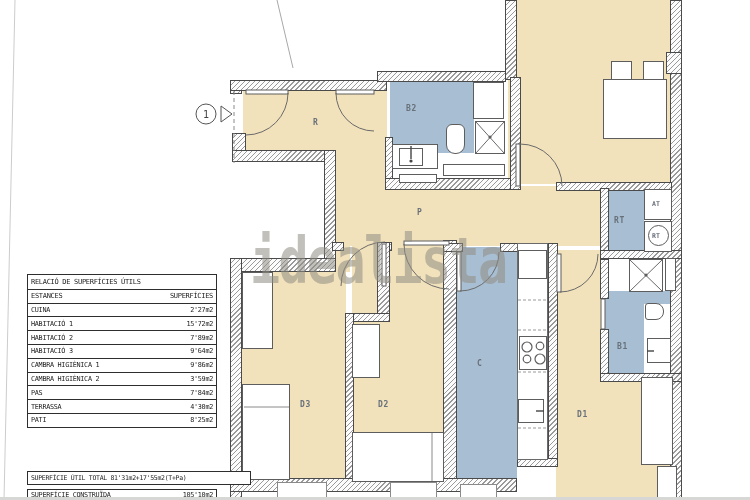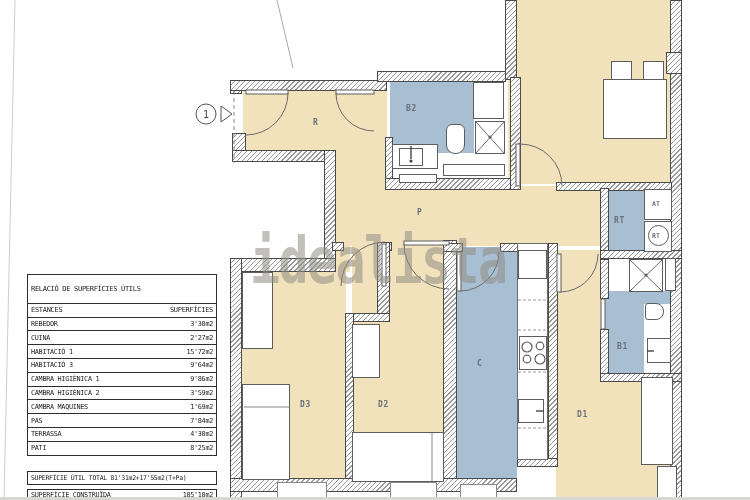--- a/index.html
+++ b/index.html
@@ -16,23 +16,23 @@
        font-family:"DejaVu Sans Mono",monospace;font-weight:bold;}
   .lbl.sm{font-size:6.5px;letter-spacing:.2px;}
   svg.overlay{position:absolute;left:0;top:0;z-index:30;pointer-events:none;}
   .fixz{z-index:12}
 
   
   #stable{position:absolute;left:27px;top:274px;width:190px;z-index:40;background:#fff;
           border:1px solid #2e2e2e;font-family:"DejaVu Sans Mono",monospace;color:#1c1c1c;}
   .trow{height:13.8px;display:flex;justify-content:space-between;align-items:center;
         padding:0 3px;font-size:6.8px;border-top:1px solid #2e2e2e;letter-spacing:-0.3px;}
-  .trow.head{font-size:7px;margin-top:7px;}
+  .trow.head{font-size:7px;}
   .trow.first{border-top:none;}
-  #totalbox{position:absolute;left:27px;top:471px;width:190px;height:14px;z-index:40;
+  #totalbox{position:absolute;left:27px;top:471px;width:224px;height:14px;z-index:40;
             border:1px solid #2e2e2e;background:#fff;display:flex;align-items:center;
             padding:0 3px;font-family:"DejaVu Sans Mono",monospace;font-size:6.5px;
             color:#1c1c1c;letter-spacing:-0.3px;white-space:nowrap;}
   #builtbox{position:absolute;left:27px;top:489px;width:190px;height:12px;z-index:40;
             border:1px solid #2e2e2e;background:#fff;display:flex;align-items:center;
             justify-content:space-between;padding:0 3px;
             font-family:"DejaVu Sans Mono",monospace;font-size:6.8px;color:#1c1c1c;letter-spacing:-0.3px;}
   #watermark{position:absolute;left:250px;top:226px;z-index:50;
              font-family:"DejaVu Sans Mono",monospace;font-weight:bold;font-size:64px;
              line-height:70px;color:rgba(143,141,131,0.55);transform:scaleX(0.78);
@@ -219,46 +219,42 @@
 
   <div id="stable">
     <div class="trow head first">
       <span>RELACIÓ DE SUPERFÍCIES ÚTILS</span>
     </div>
     <div class="trow head">
       <span>ESTANCES</span>
       <span>SUPERFÍCIES</span>
     </div>
     <div class="trow">
-        <span>REBEDOR</span>
-        <span>3'30m2</span>
-      </div>
-    <div class="trow">
         <span>CUINA</span>
         <span>2'27m2</span>
       </div>
     <div class="trow">
         <span>HABITACIÓ 1</span>
         <span>15'72m2</span>
       </div>
     <div class="trow">
+        <span>HABITACIÓ 2</span>
+        <span>7'89m2</span>
+      </div>
+    <div class="trow">
         <span>HABITACIÓ 3</span>
         <span>9'64m2</span>
       </div>
     <div class="trow">
         <span>CAMBRA HIGIÈNICA 1</span>
         <span>9'86m2</span>
       </div>
     <div class="trow">
         <span>CAMBRA HIGIÈNICA 2</span>
         <span>3'59m2</span>
-      </div>
-    <div class="trow">
-        <span>CAMBRA MAQUINES</span>
-        <span>1'69m2</span>
       </div>
     <div class="trow">
         <span>PAS</span>
         <span>7'84m2</span>
       </div>
     <div class="trow">
         <span>TERRASSA</span>
         <span>4'30m2</span>
       </div>
     <div class="trow">

